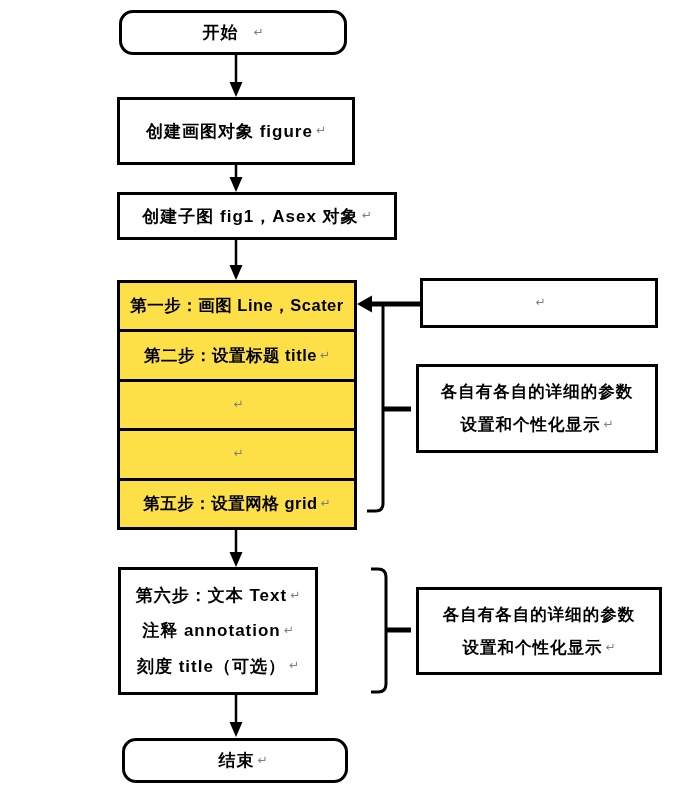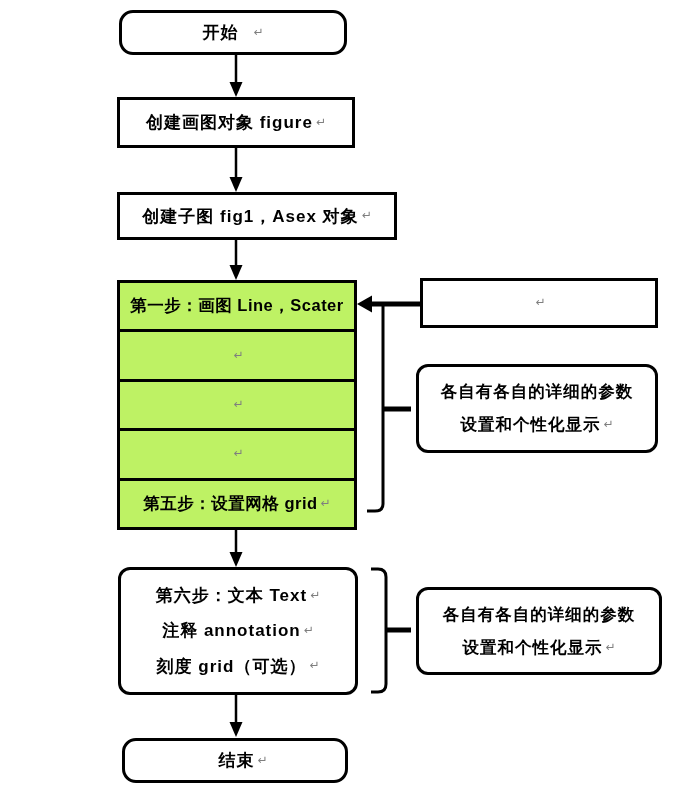--- a/index.html
+++ b/index.html
@@ -37,42 +37,41 @@
   }
   .rounded {
     border-radius: 14px;
     border-width: 3px;
   }
   .stack {
     position: absolute;
     left: 117px; top: 280px;
     width: 240px; height: 250px;
     border: 3px solid #000;
-    background: #bef264;
+    background: #fde047;
     box-sizing: border-box;
     display: flex;
     flex-direction: column;
   }
   .stack .row {
     flex: 1 1 0;
     display: flex;
     align-items: center;
     justify-content: center;
     font-weight: 700;
     font-size: 16.5px;
     letter-spacing: 0.5px;
     white-space: nowrap;
     border-bottom: 3px solid #000;
   }
   .stack .row:last-child { border-bottom: none; }
   .multiline {
     flex-direction: column;
     justify-content: space-around;
     padding: 8px 0;
-    border-radius: 12px;
   }
   .multiline .line {
     display: flex;
     align-items: center;
     justify-content: center;
   }
   .ret {
     color: #7f7f7f;
     font-size: 12px;
     font-weight: 400;
@@ -127,60 +126,61 @@
       <path d="M371,569 L378,569 Q386,569 386,577 L386,684 Q386,692 378,692 L371,692" fill="none" stroke="#000" stroke-width="3"></path>
       <line x1="386" y1="630" x2="411" y2="630" stroke="#000" stroke-width="5"></line>
     </g>
   </svg>
 
   <div class="box rounded" style="left:119px; top:10px; width:228px; height:45px;gap:12px;">
     <span>开始</span>
     <span class="ret">↵</span>
   </div>
 
-  <div class="box" style="left:117px; top:97px; width:238px; height:51px;">
+  <div class="box" style="left:117px; top:97px; width:238px; height:68px;">
     <span>创建画图对象 figure</span>
     <span class="ret">↵</span>
   </div>
 
   <div class="box" style="left:117px; top:192px; width:280px; height:48px;">
     <span>创建子图 fig1，Asex 对象</span>
     <span class="ret">↵</span>
   </div>
 
   <div class="stack">
     <div class="row">
       <span>第一步：画图 Line，Scater</span>
     </div>
     <div class="row">
+      <span>第二步：设置标题 title</span>
       <span class="ret">↵</span>
     </div>
     <div class="row">
       <span class="ret">↵</span>
     </div>
     <div class="row">
       <span class="ret">↵</span>
     </div>
     <div class="row">
       <span>第五步：设置网格 grid</span>
       <span class="ret">↵</span>
     </div>
   </div>
 
-  <div class="box multiline" style="left:118px; top:567px; width:240px; height:128px;">
+  <div class="box multiline" style="left:118px; top:567px; width:200px; height:128px;">
     <span class="line">
       <span>第六步：文本 Text</span>
       <span class="ret">↵</span>
     </span>
     <span class="line">
       <span>注释 annotation</span>
       <span class="ret">↵</span>
     </span>
     <span class="line">
-      <span>刻度 grid（可选）</span>
+      <span>刻度 title（可选）</span>
       <span class="ret">↵</span>
     </span>
   </div>
 
   <div class="box rounded" style="left:122px; top:738px; width:226px; height:45px;padding-left:16px;">
     <span>结束</span>
     <span class="ret">↵</span>
   </div>
 
   <div class="box" style="left:420px; top:278px; width:238px; height:50px; font-size:16.5px;">

